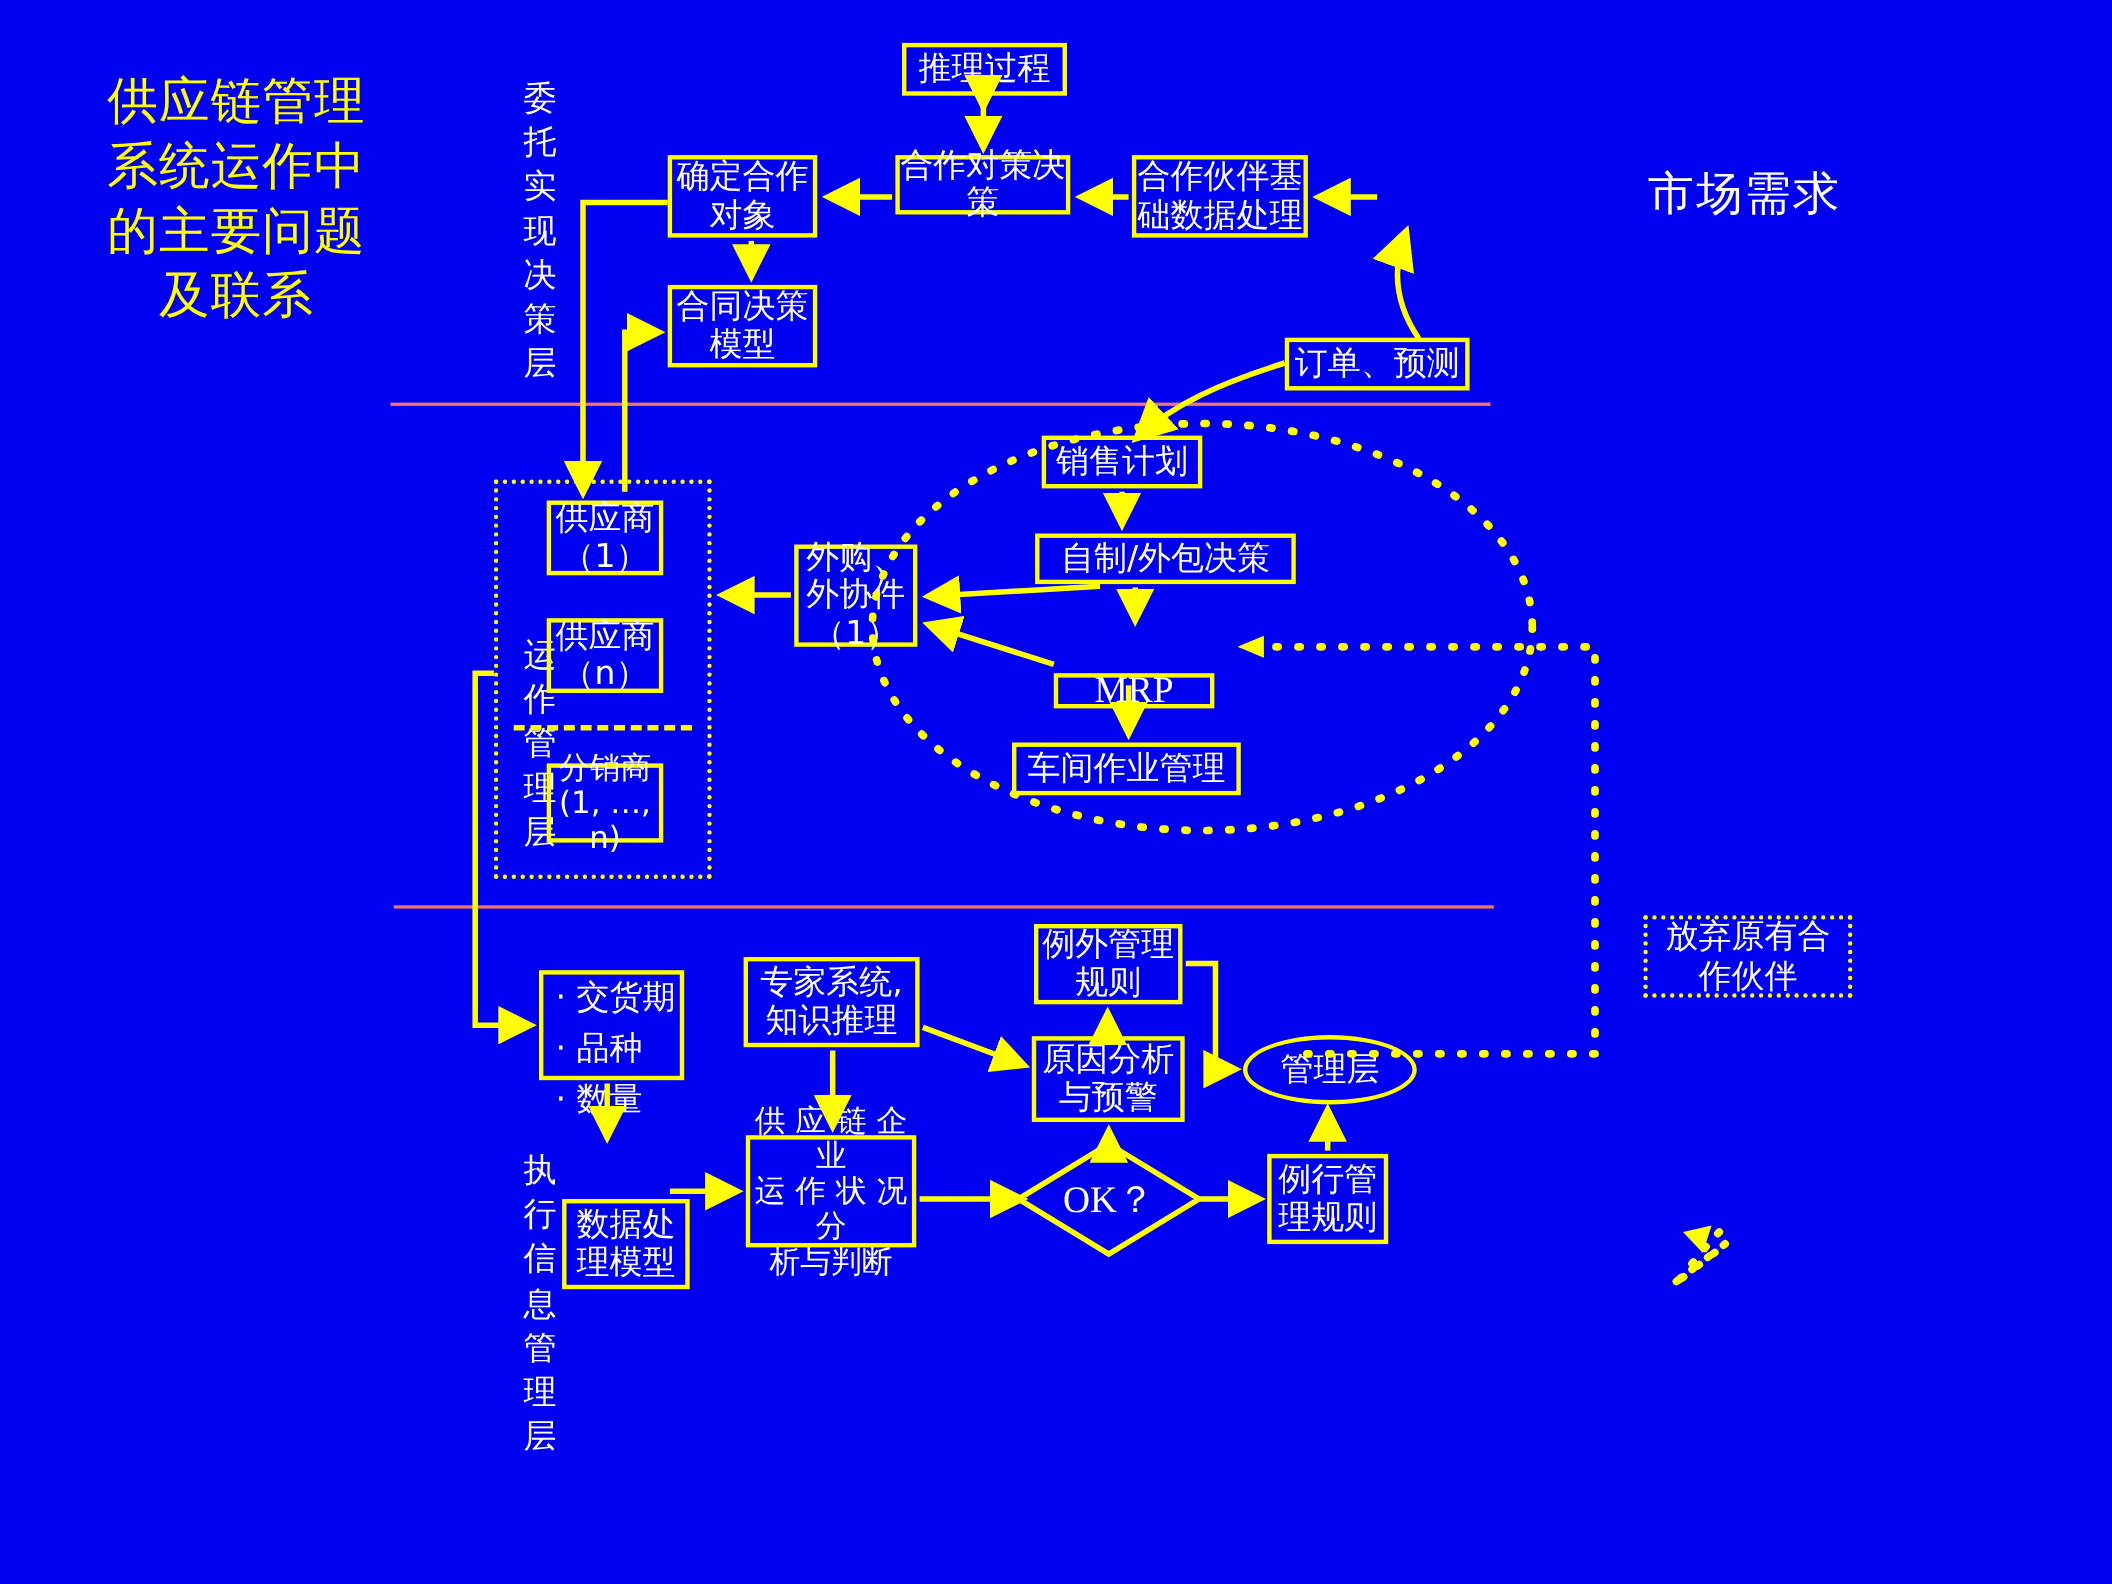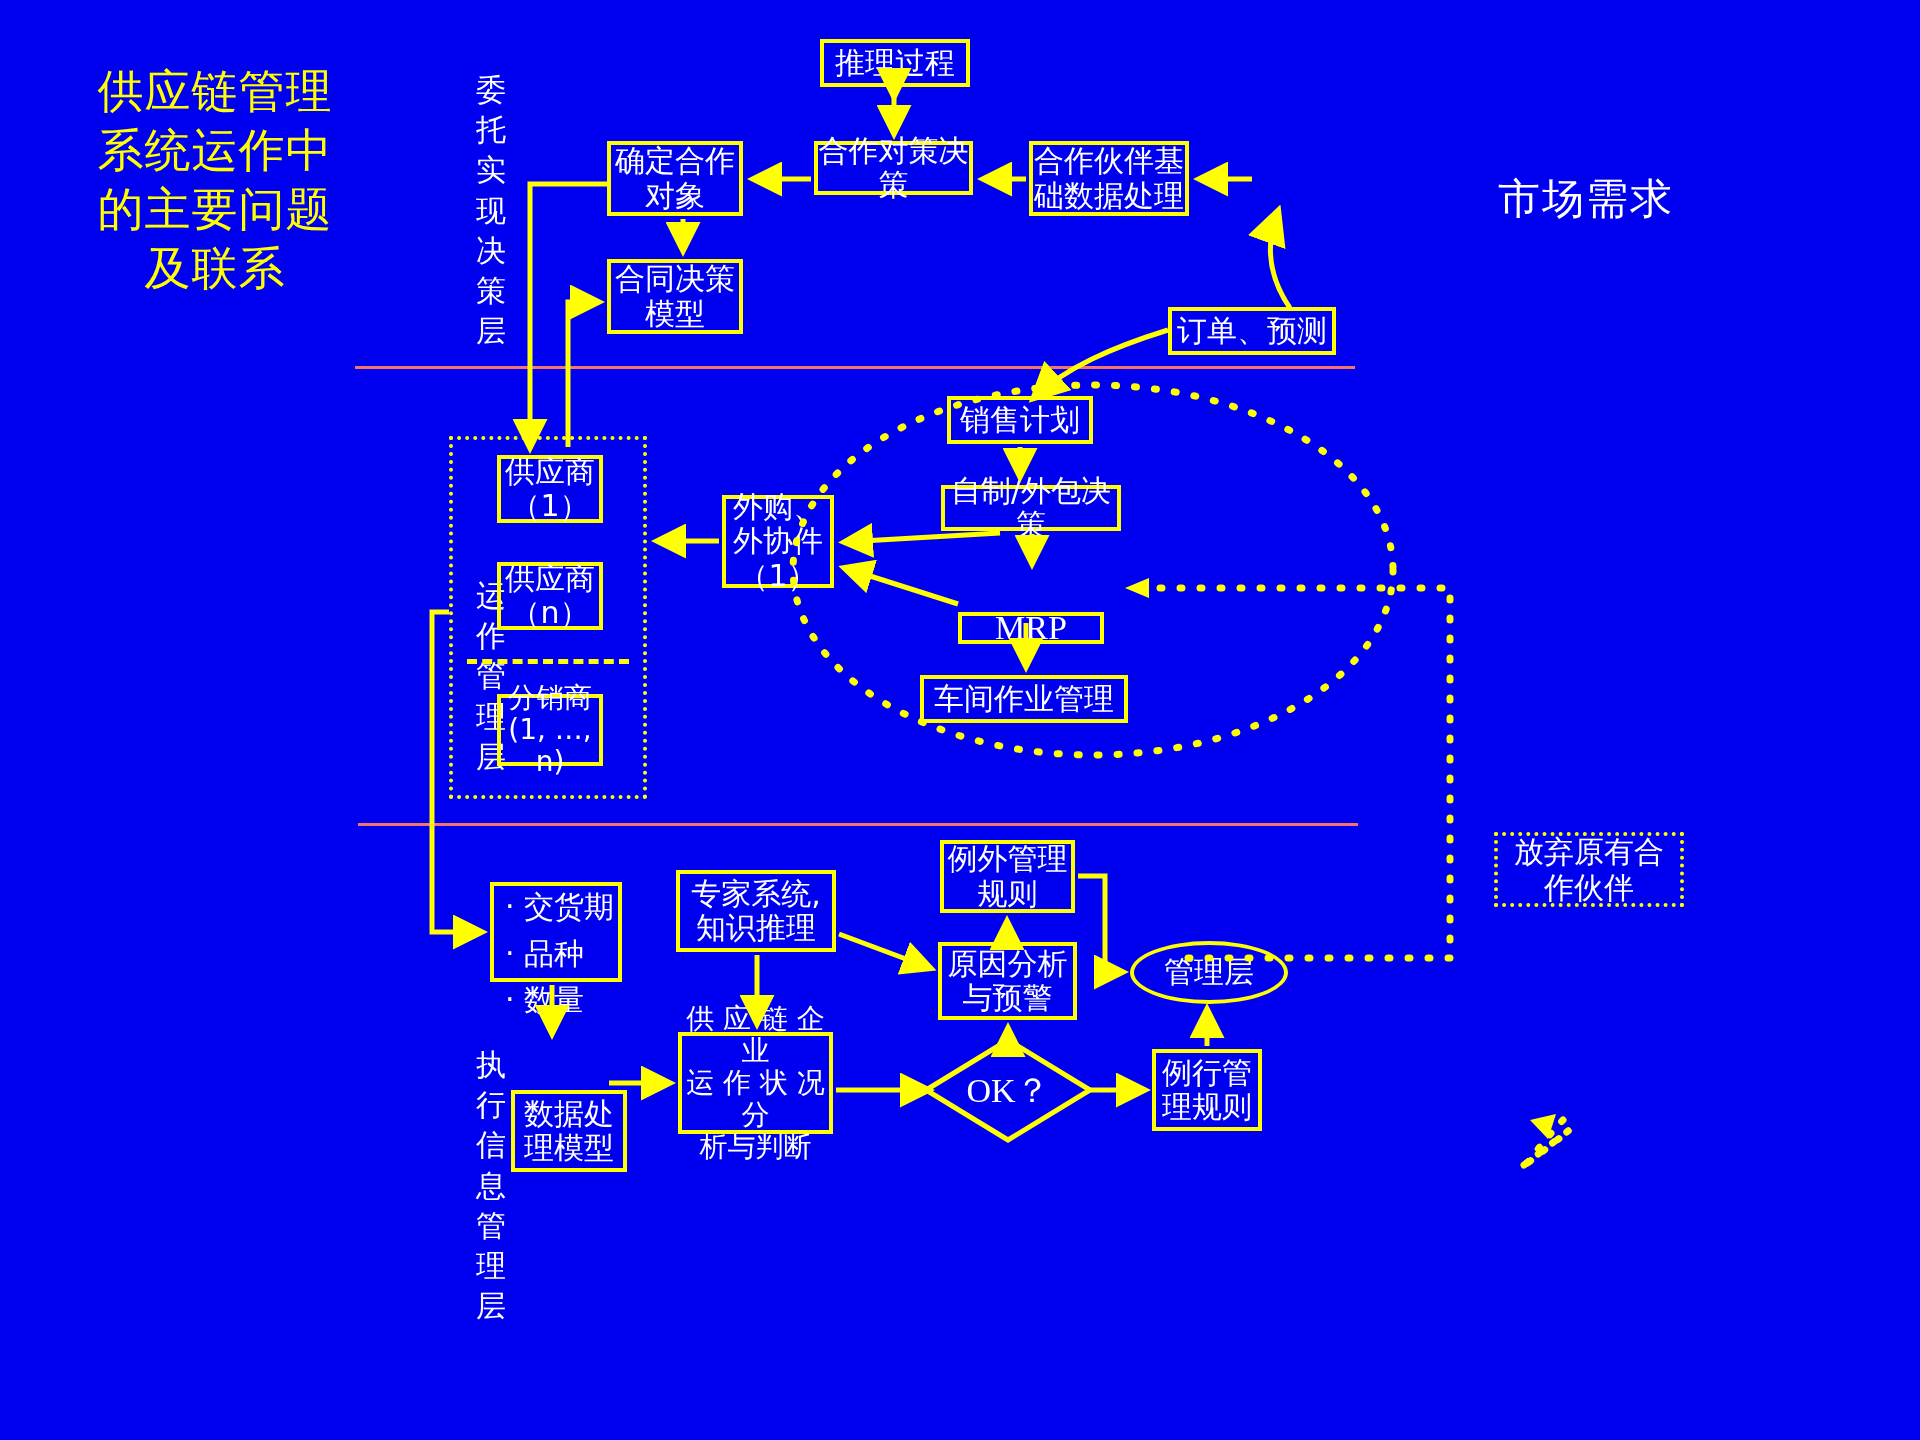--- a/index.html
+++ b/index.html
@@ -6,21 +6,21 @@
   body{width:1920px;height:1440px;overflow:hidden;
        font-family:"DejaVu Sans","Liberation Sans",sans-serif;}
   #stage{position:relative;width:1920px;height:1440px;background:#0000f0;}
 
   .title{position:absolute;color:#ffff00;font-size:46px;line-height:1.28;
          text-align:center;white-space:pre-line;letter-spacing:1px;}
 
   .vlabel{position:absolute;color:#ffffff;font-size:30px;line-height:1.34;
           width:42px;text-align:center;word-break:break-all;}
 
-  .bigtext{position:absolute;color:#ffffff;font-size:42px;letter-spacing:2px;margin-top:23px;}
+  .bigtext{position:absolute;color:#ffffff;font-size:42px;letter-spacing:2px;}
 
   .box{position:absolute;border:4px solid #ffff00;box-sizing:border-box;
        color:#ffffff;display:flex;align-items:center;justify-content:center;
        text-align:center;line-height:1.14;font-size:30px;background:transparent;}
   .box.small{font-size:28px;}
   .box.lat{font-family:"Liberation Serif","DejaVu Serif",serif;font-size:34px;}
 
   .dbox{position:absolute;border:4px dotted #ffff00;box-sizing:border-box;
         color:#ffffff;display:flex;align-items:center;justify-content:center;
         text-align:center;line-height:1.18;font-size:30px;}
@@ -82,21 +82,21 @@
 （1）</div>
 
   <div class="box" style="left:497px;top:562px;width:106px;height:68px;white-space:pre-line;">供应商
 （n）</div>
 
   <div class="box small" style="left:497px;top:694px;width:106px;height:72px;white-space:pre-line;">分销商
 (1, …, n)</div>
 
   <div class="box" style="left:947px;top:396px;width:146px;height:48px;">销售计划</div>
 
-  <div class="box" style="left:941px;top:485px;width:180px;height:46px;">自制/外包决策</div>
+  <div class="box" style="left:941px;top:485px;width:237px;height:46px;">自制/外包决策</div>
 
   <div class="box" style="left:722px;top:495px;width:112px;height:93px;white-space:pre-line;">外购、
 外协件
 （1）</div>
 
   <div class="box lat" style="left:958px;top:572px;width:146px;height:32px;margin-top:40px;">MRP</div>
 
   <div class="box" style="left:920px;top:675px;width:208px;height:48px;">车间作业管理</div>
 
   <div class="bullets" style="left:505px;top:884px;width:110px;">

